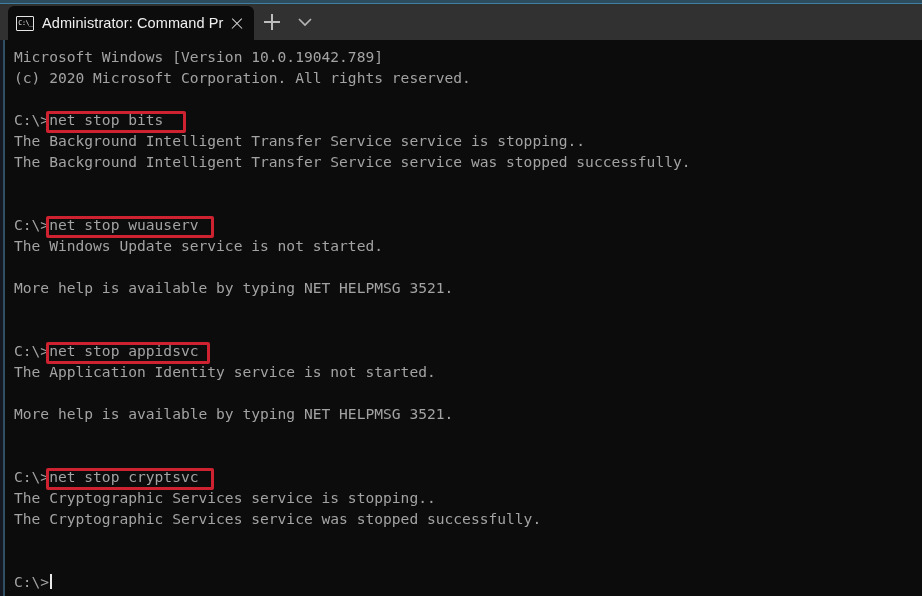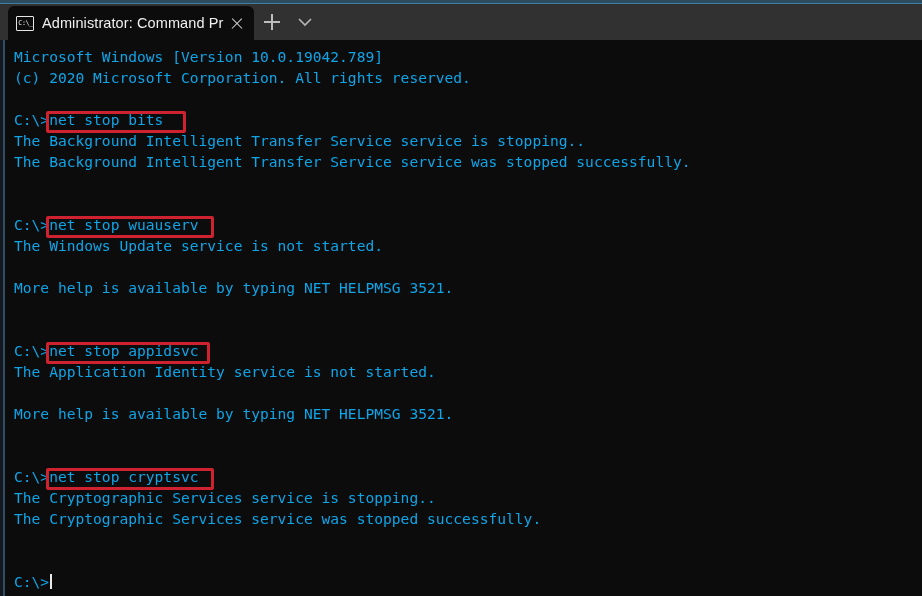--- a/index.html
+++ b/index.html
@@ -154,21 +154,21 @@
     background: #141820;
   }
   #console {
     position: absolute;
     left: 14px;
     top: 6px;
     width: 900px;
     font-family: "DejaVu Sans Mono", "Liberation Mono", monospace;
     font-size: 14.6px;
     line-height: 21px;
-    color: #0ea5e9;
+    color: #a3a3a3;
     white-space: pre;
     letter-spacing: 0px;
   }
   .line { height: 21px; position: relative; }
   .blank { height: 21px; }
   .cursor {
     display: inline-block;
     width: 1.6px;
     height: 15px;
     background: #e9e9e9;

